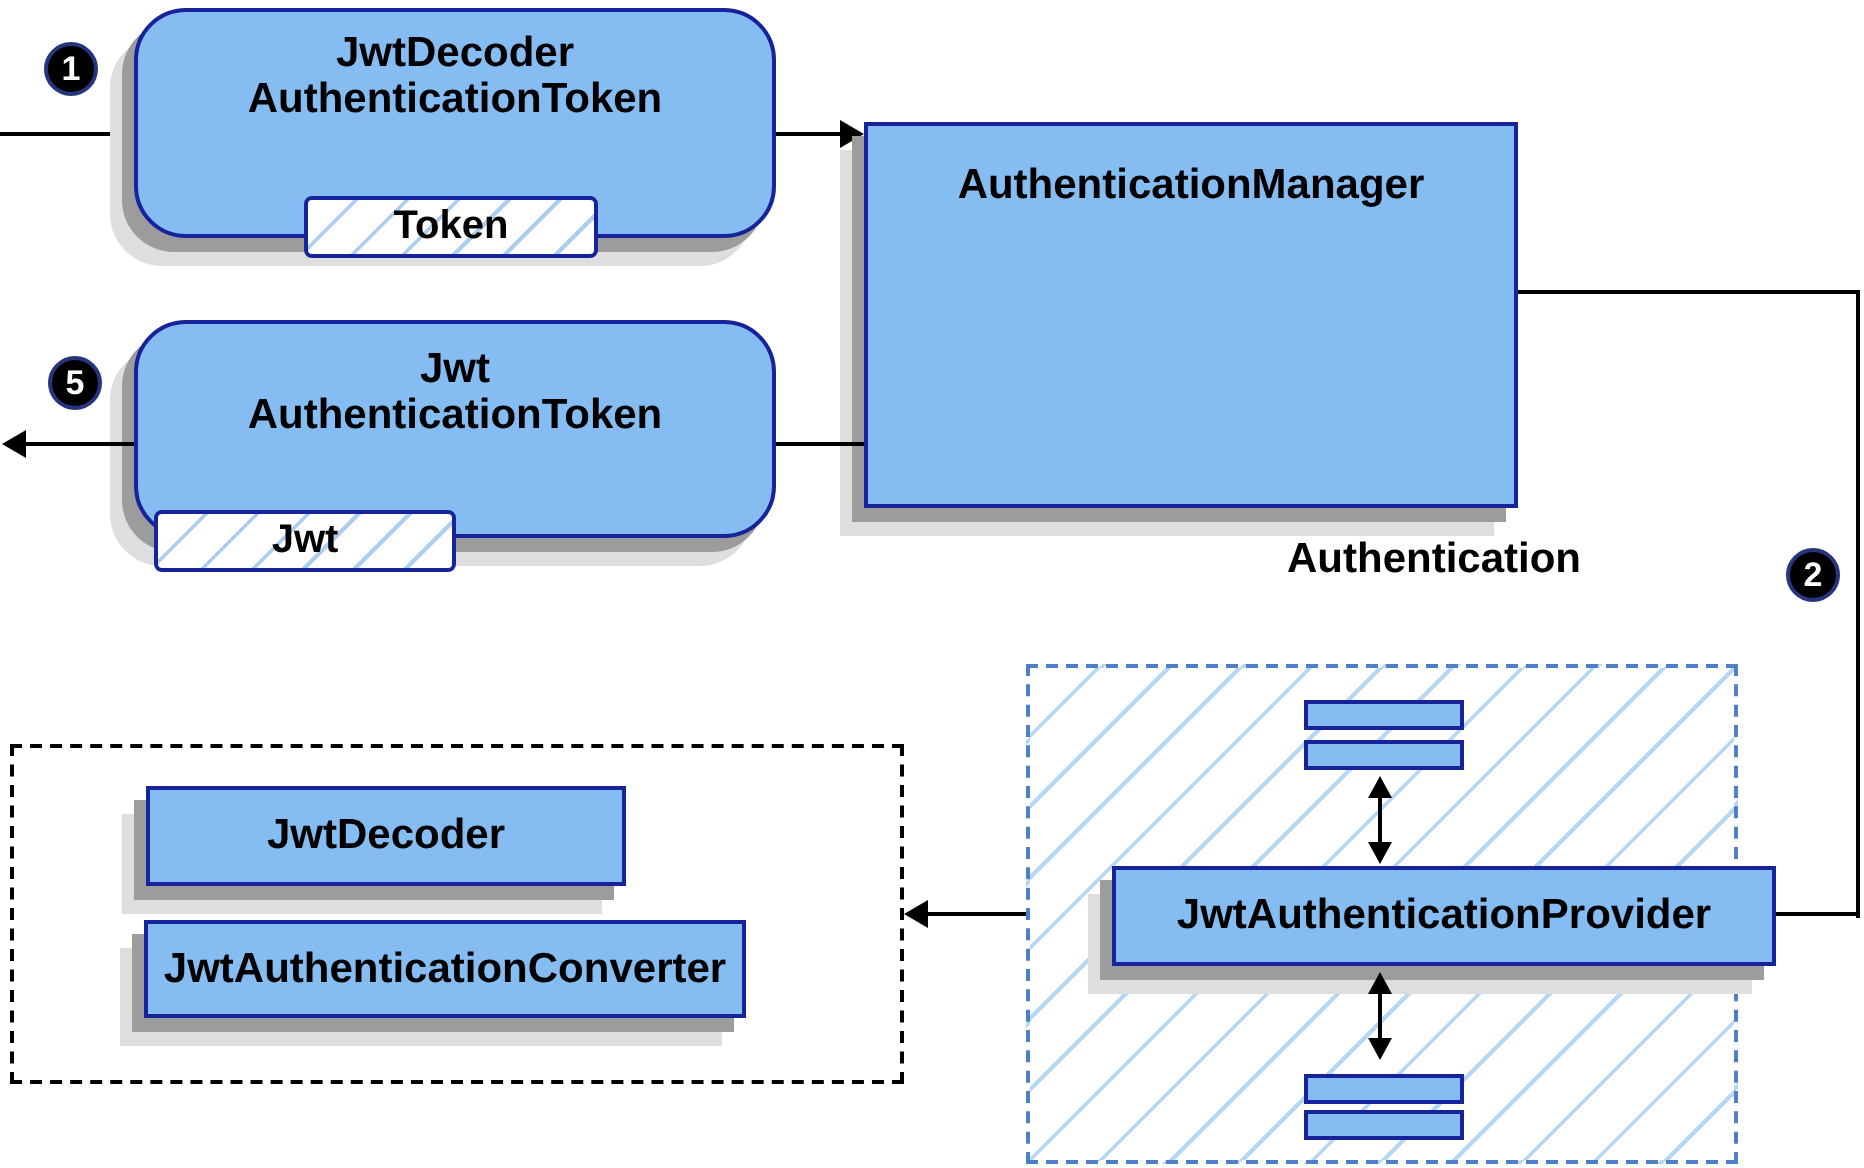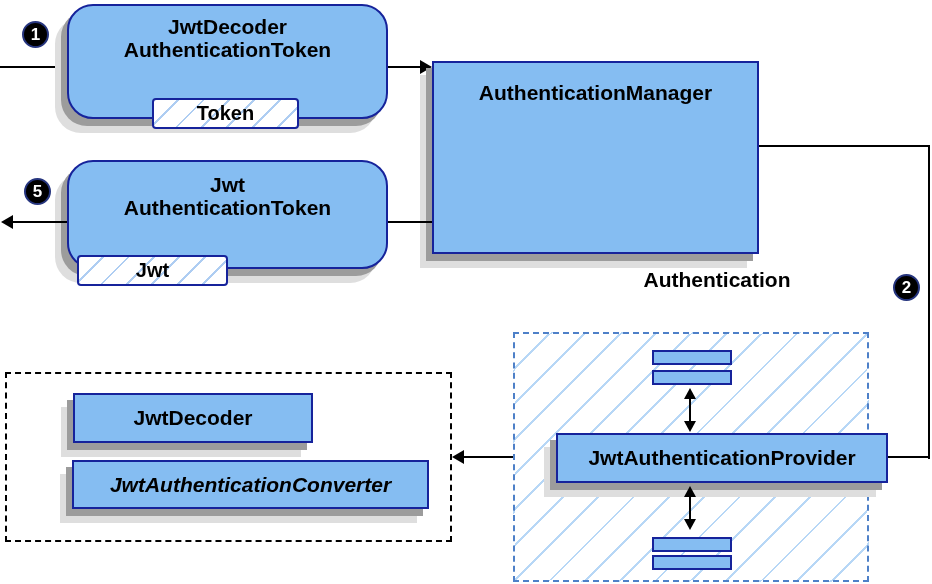--- a/index.html
+++ b/index.html
@@ -196,16 +196,16 @@
 
     <div class="stub-bar" style="left:137px; top:203px;"></div>
     <div class="stub-bar" style="left:137px; top:221px;"></div>
   </div>
 
   <div class="hline" style="left:464px; top:456px; width:49px;"></div>
   <div class="head-left" style="left:452px; top:450px;"></div>
 
   <div class="converter-group">
     <div class="box shadowed centered-label" style="left:66px; top:19px; width:240px; height:50px;">JwtDecoder</div>
-    <div class="box shadowed centered-label" style="left:65px; top:86px; width:357px; height:49px;font-style:italic;">JwtAuthenticationConverter</div>
+    <div class="box shadowed centered-label" style="left:65px; top:86px; width:301px; height:49px;">JwtAuthenticationConverter</div>
   </div>
 
 </div>
 
 </body></html>

